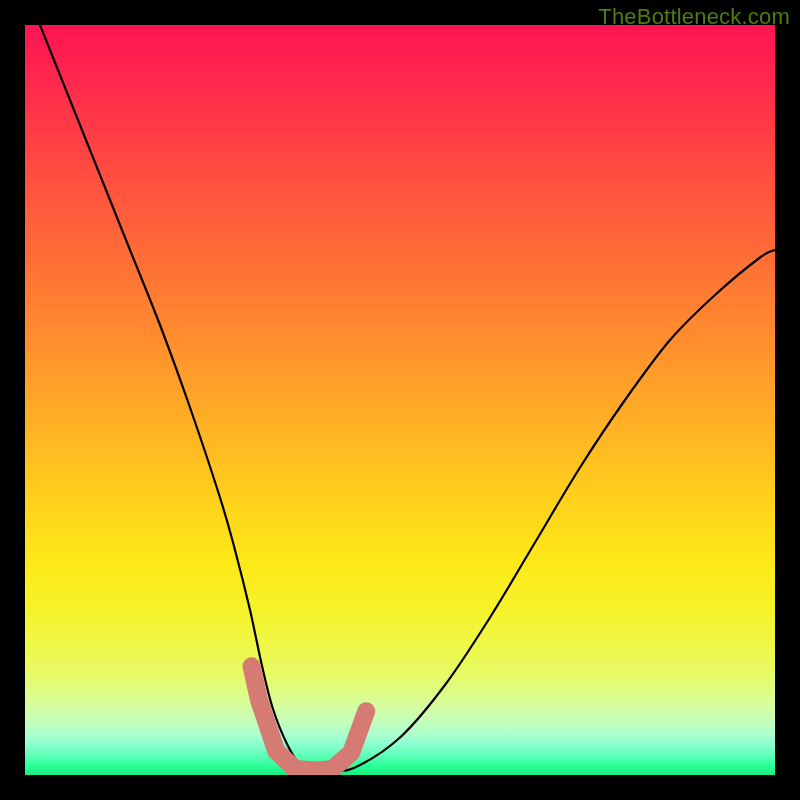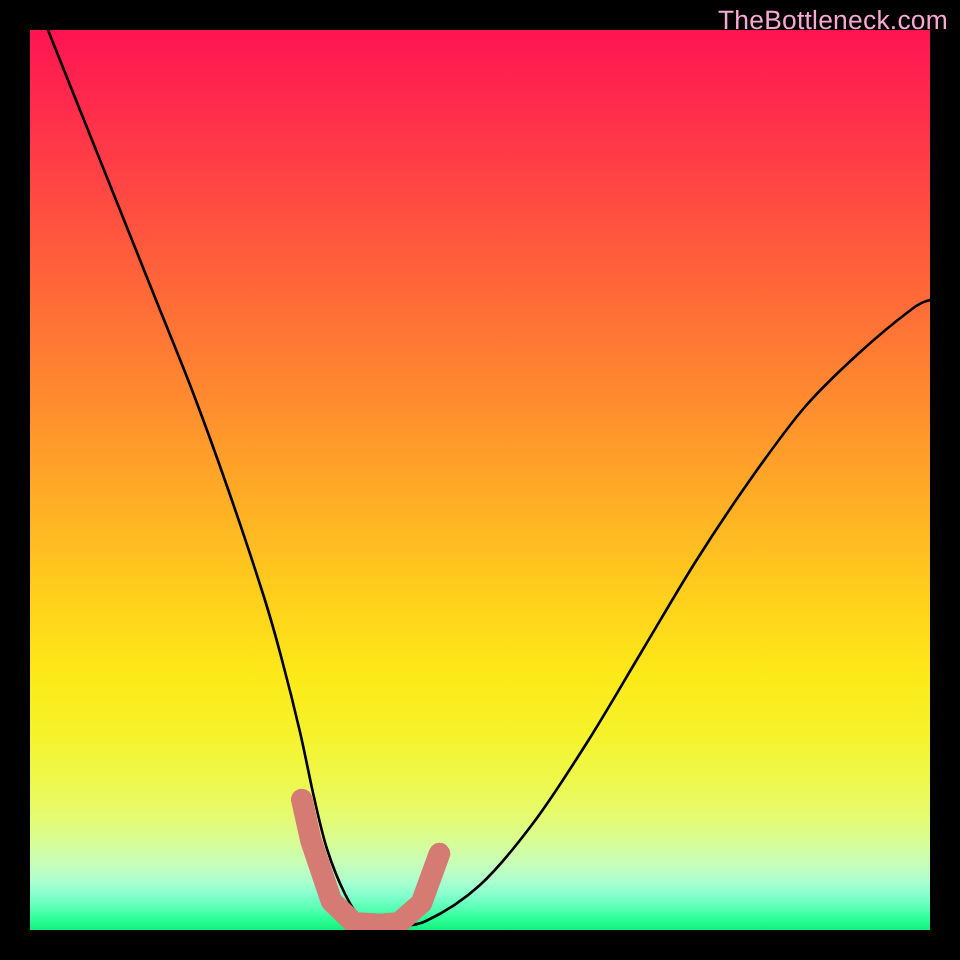--- a/index.html
+++ b/index.html
@@ -47,21 +47,21 @@
       #88ffce 96%,
       #5bffb6 97.5%,
       #2fff9a 98.7%,
       #14f07c 100%
     );
   }
   .watermark {
     position: absolute;
     top: 4px;
     right: 10px;
-    color: #f9a8d4;
+    color: #4d7c0f;
     font-size: 22px;
     font-weight: 500;
     letter-spacing: 0.2px;
     user-select: none;
   }
   svg.curve {
     position: absolute;
     inset: 0;
     width: 750px;
     height: 750px;

